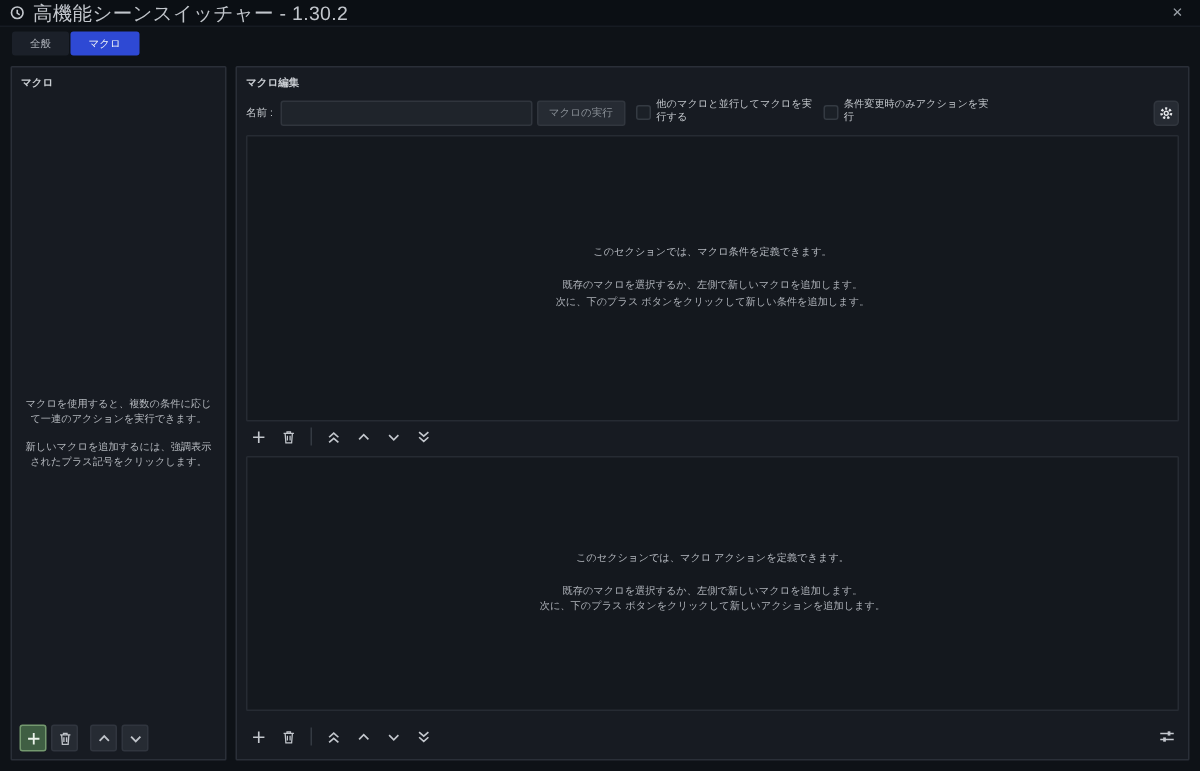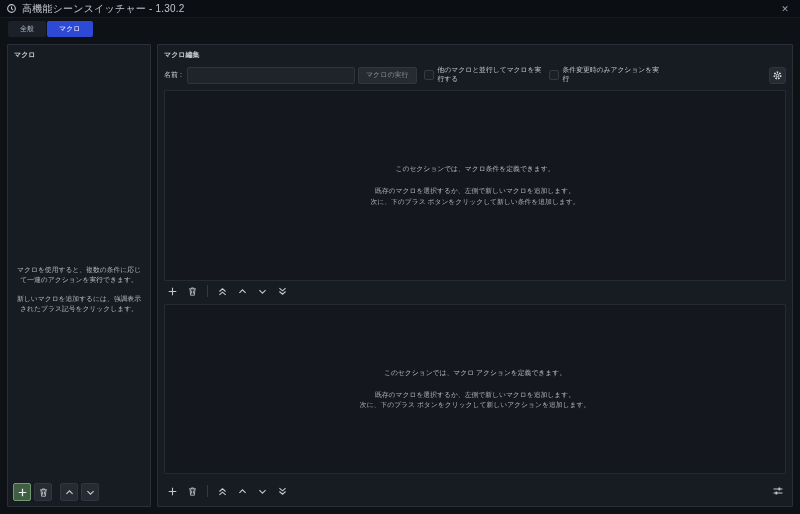--- a/index.html
+++ b/index.html
@@ -11,21 +11,21 @@
   }
   .window { position:absolute; inset:0; background:#0e1217; }
 
   
   .titlebar {
     position:absolute; top:0; left:0; right:0; height:18px;
     background:#0b0f14; display:flex; align-items:center;
     padding:0 6px; border-bottom:1px solid #161b22;
   }
   .titlebar .app-icon { width:11px; height:11px; margin-right:5px; flex:0 0 auto; }
-  .titlebar .title { font-size:10px; color:#c2c6cc; letter-spacing:.2px; }
+  .titlebar .title { font-size:13px; color:#c2c6cc; letter-spacing:.2px; }
   .titlebar .close {
     margin-left:auto; width:18px; height:14px; display:flex;
     align-items:center; justify-content:center; color:#9aa0a7;
     font-size:9px; cursor:default;
   }
 
   
   .tabbar {
     position:absolute; top:21px; left:8px; height:17px;
     display:flex; gap:1px;

